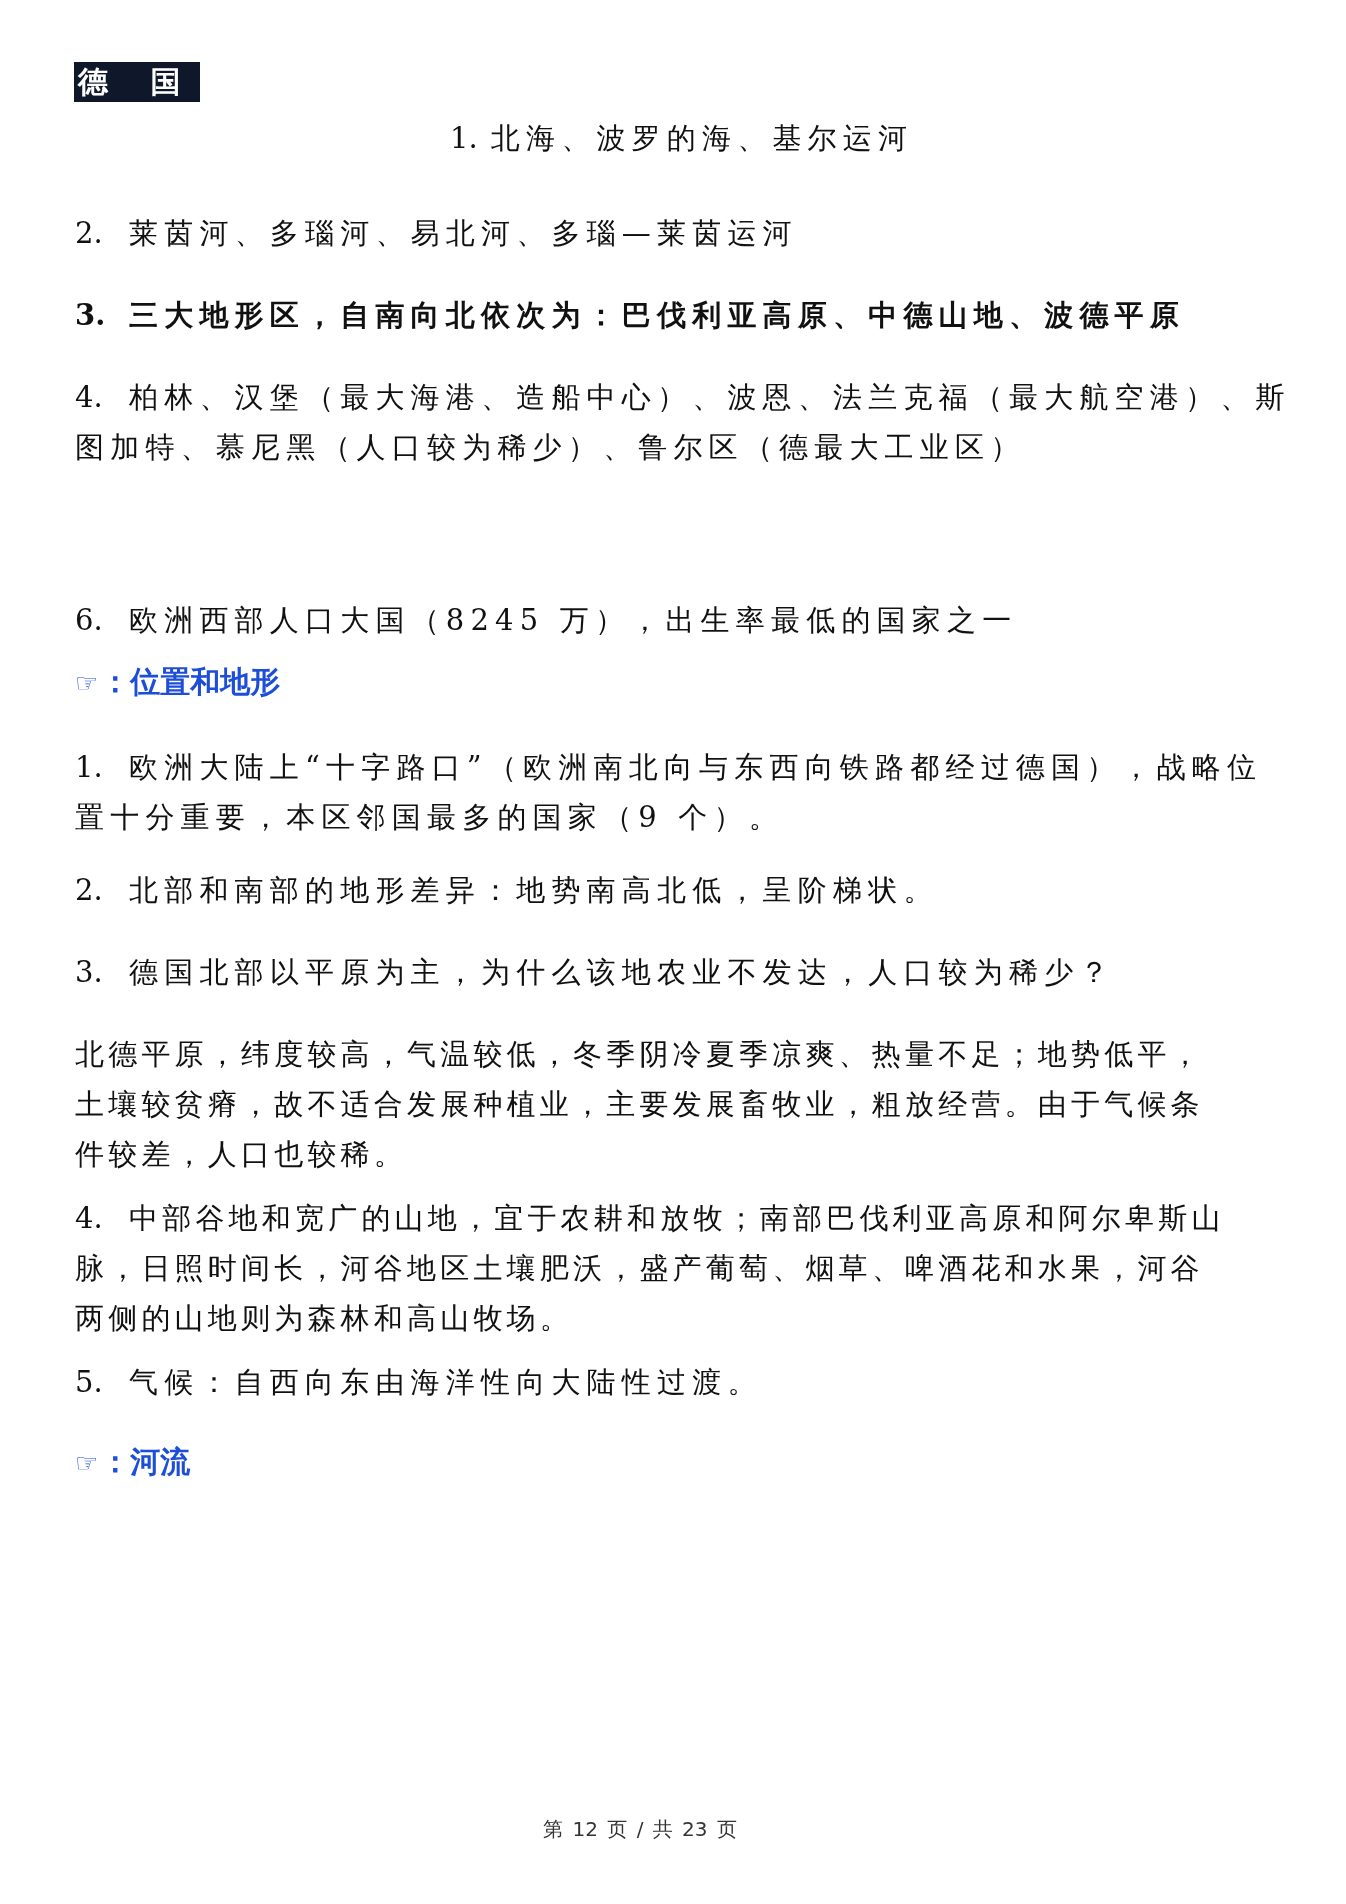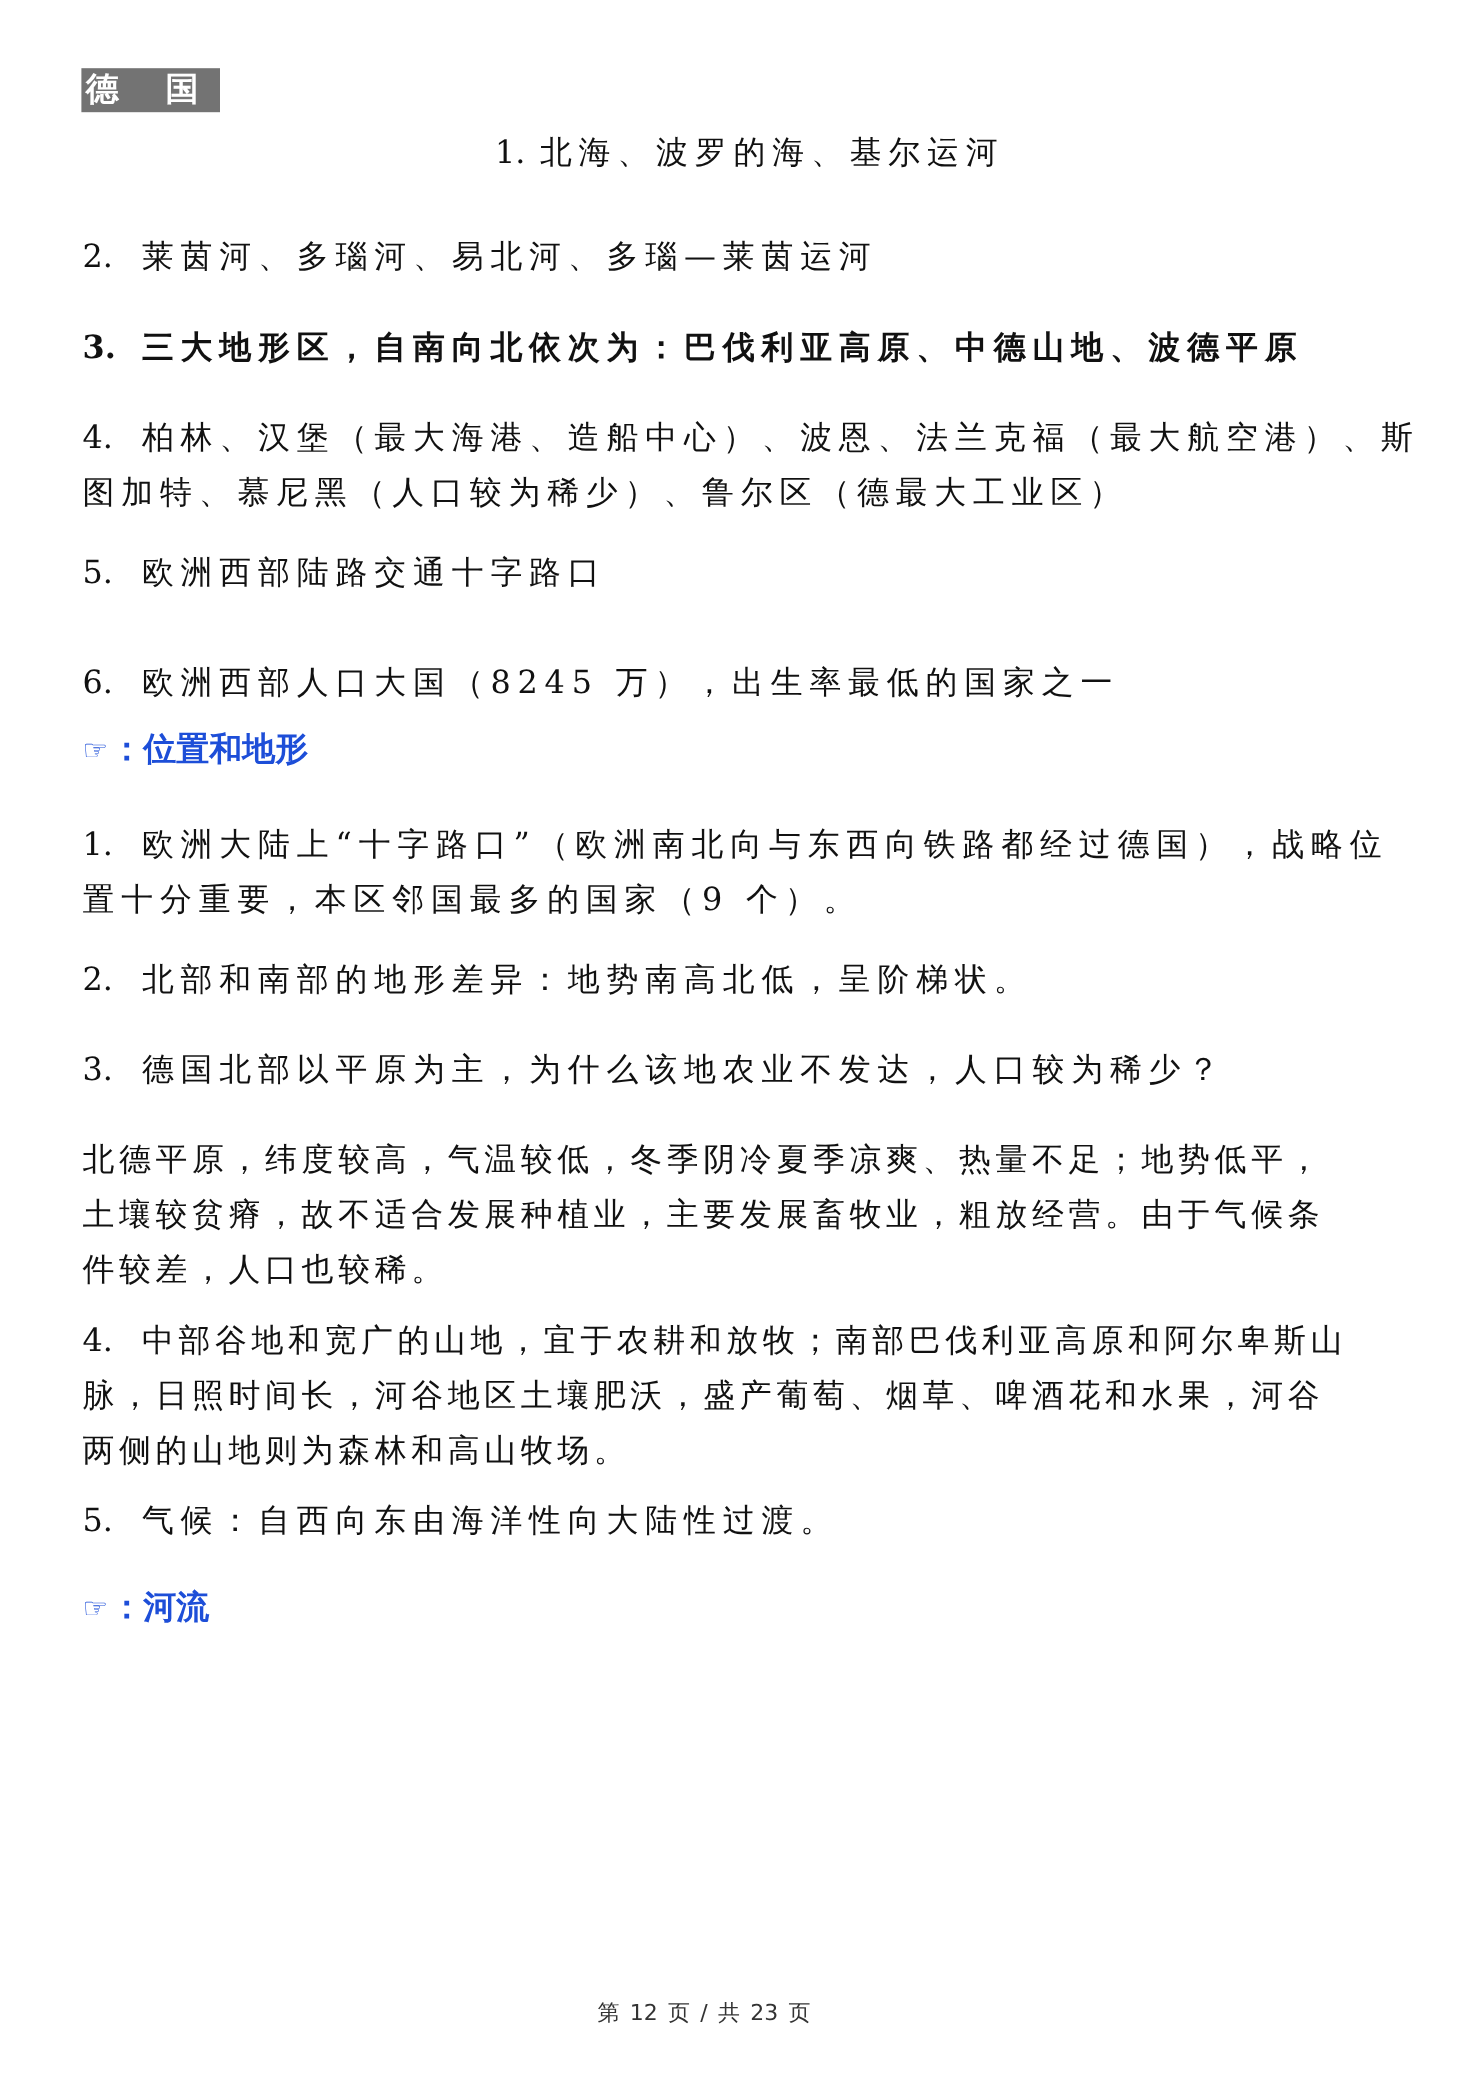--- a/index.html
+++ b/index.html
@@ -18,21 +18,21 @@
     .page {
       position: absolute;
       left: 0; top: 0;
       width: 1346px;
       height: 1904px;
     }
     .title-box {
       position: absolute;
       left: 74px;
       top: 62px;
-      background: #737373;
+      background: #0f172a;
       color: #ffffff;
       font-size: 30px;
       font-weight: bold;
       line-height: 40px;
       padding: 0 4px;
       letter-spacing: 16px;
     }
     .para {
       position: absolute;
       left: 75px;
@@ -88,23 +88,20 @@
   <div class="para" style="top:208px;">
     <span class="num">2.</span><span>莱茵河、多瑙河、易北河、多瑙—莱茵运河</span>
   </div>
   <div class="para" style="top:290px;font-weight:bold;">
     <span class="num">3.</span><span>三大地形区，自南向北依次为：巴伐利亚高原、中德山地、波德平原</span>
   </div>
   <div class="para" style="top:372px;">
     <span class="num">4.</span><span>柏林、汉堡（最大海港、造船中心）、波恩、法兰克福（最大航空港）、斯</span><br>
     <span>图加特、慕尼黑（人口较为稀少）、鲁尔区（德最大工业区）</span>
   </div>
-  <div class="para" style="top:495px;">
-    <span class="num">5.</span><span>欧洲西部陆路交通十字路口</span>
-  </div>
   <div class="para" style="top:595px;">
     <span class="num">6.</span><span>欧洲西部人口大国（8245 万），出生率最低的国家之一</span>
   </div>
 
   <div class="heading" style="top:660px;">
     <span class="hand">☞</span><span>：位置和地形</span>
   </div>
 
   <div class="para" style="top:742px;">
     <span class="num">1.</span><span>欧洲大陆上“十字路口”（欧洲南北向与东西向铁路都经过德国），战略位</span><br>

